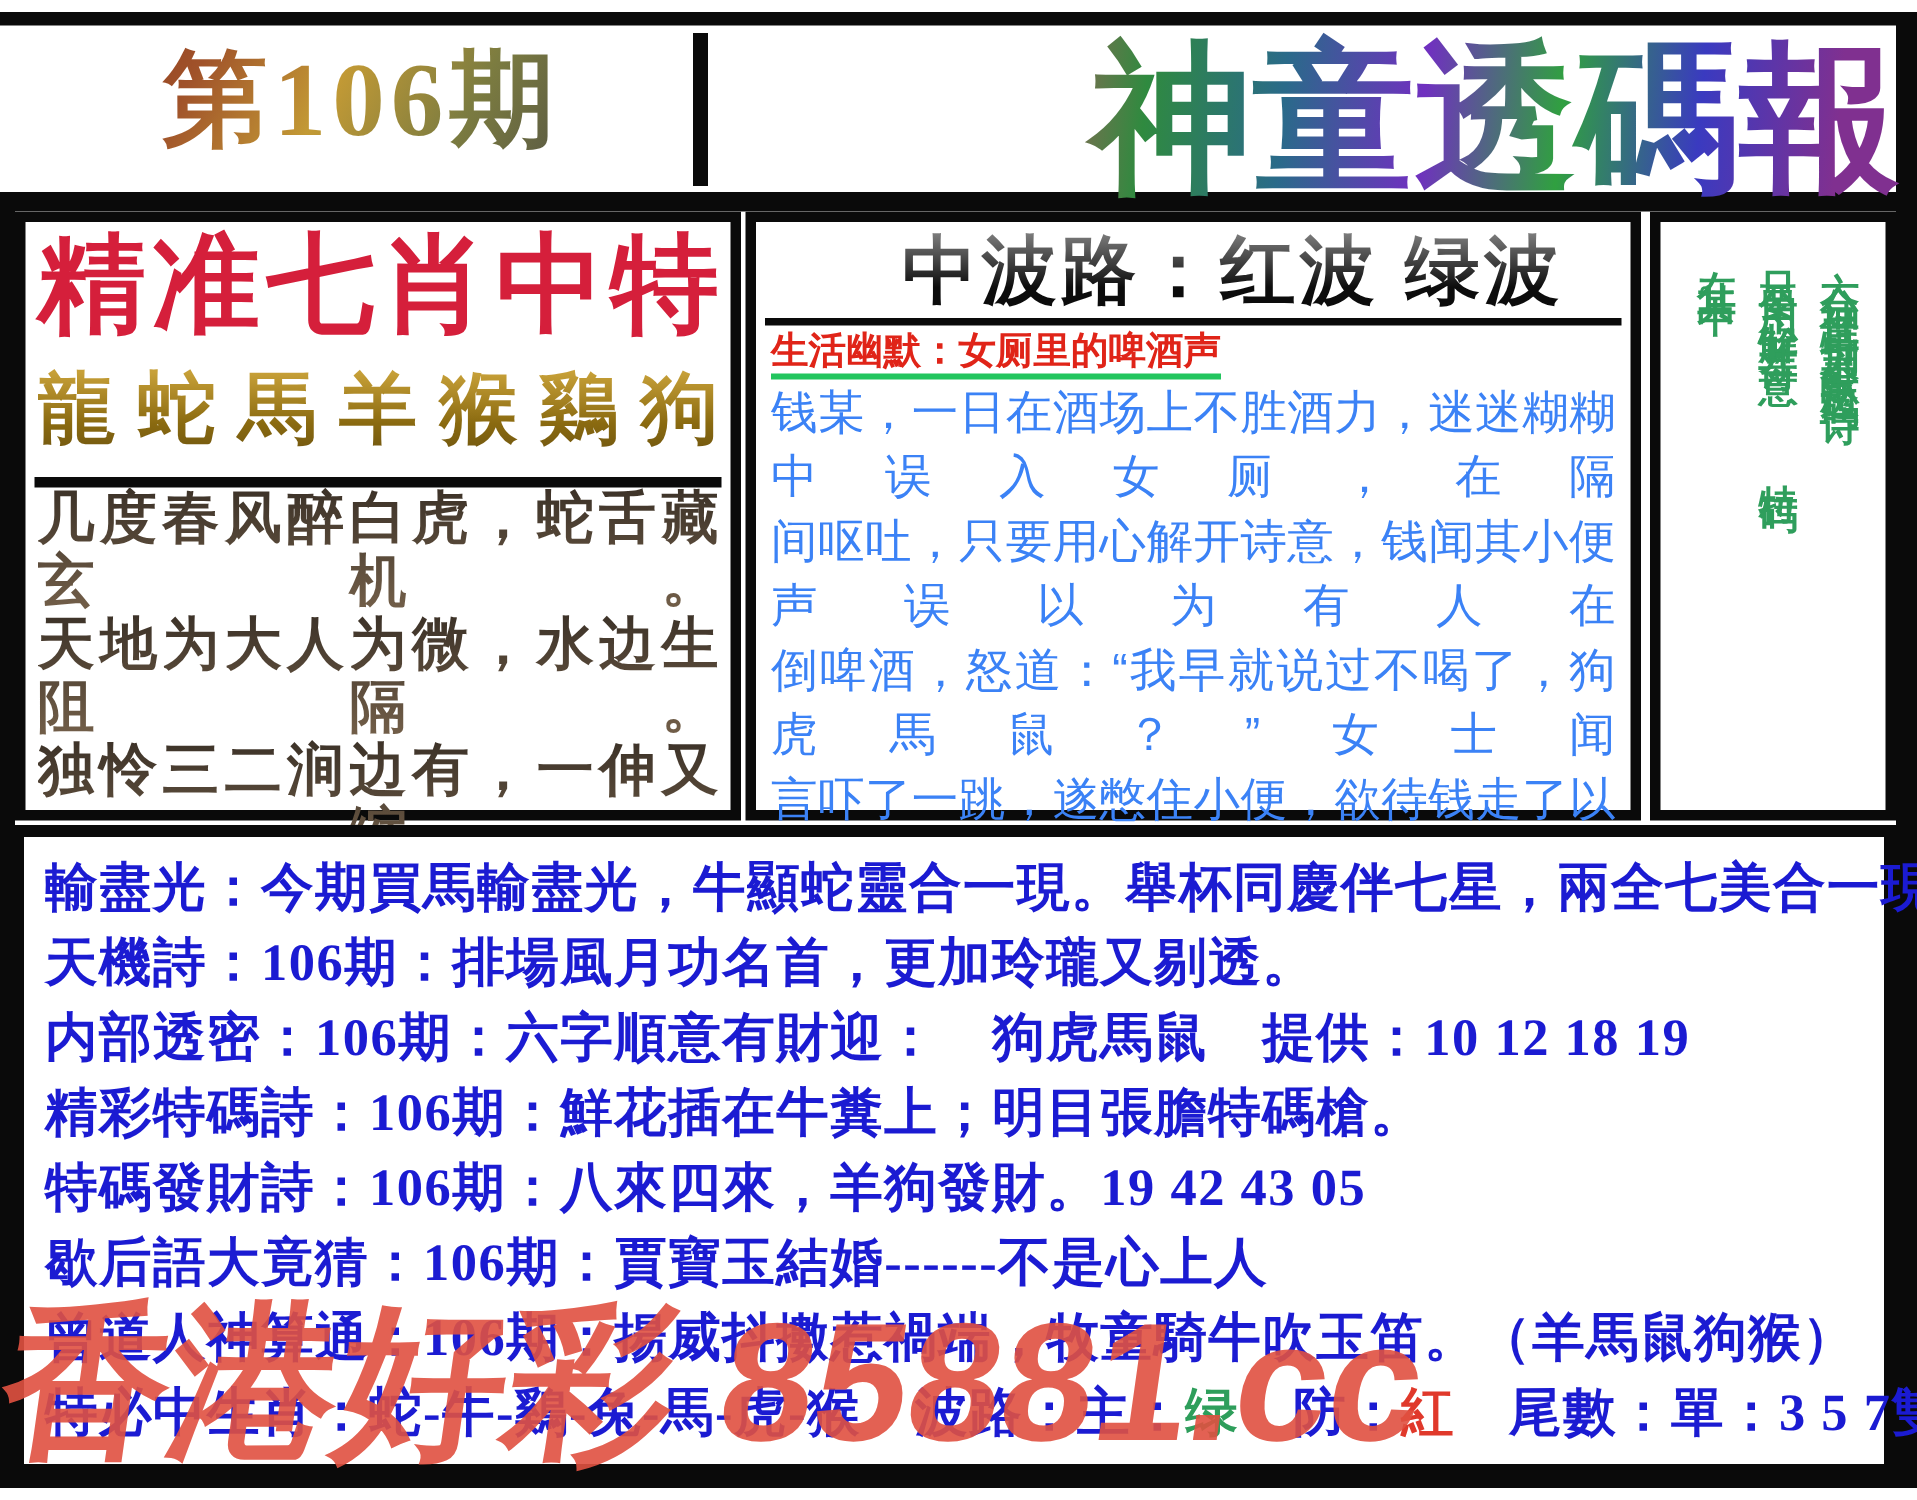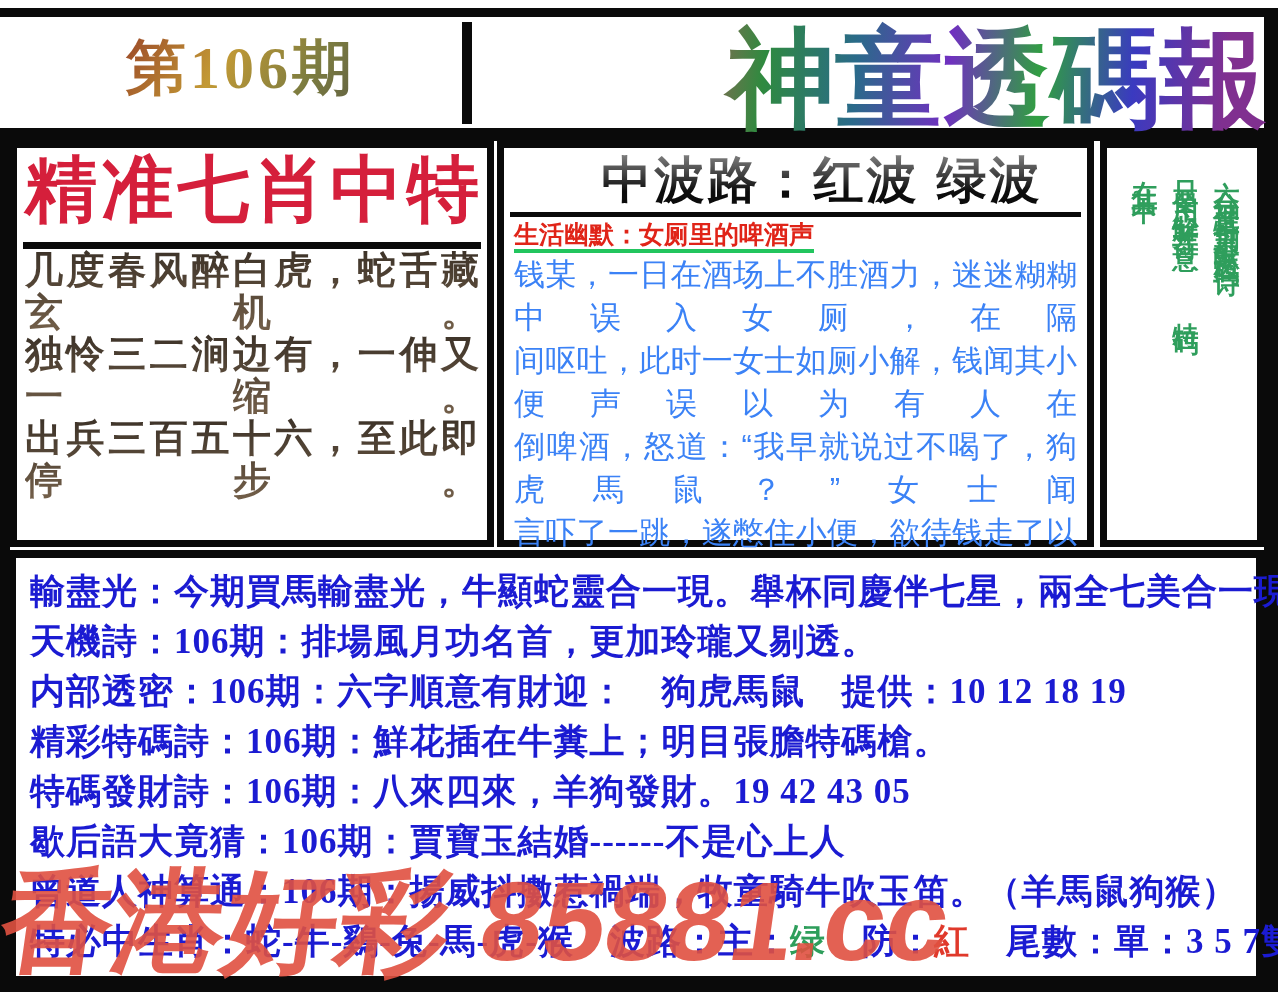--- a/index.html
+++ b/index.html
@@ -7,21 +7,21 @@
         font-family:"Liberation Serif",serif;}
   .bar{position:absolute;background:#0a0a0a;}
   .top-bar{left:0;top:8px;width:1278px;height:9px;}
   .header-rule{left:0;top:128px;width:1278px;height:13px;}
   .left-bar{left:0;top:128px;width:10px;height:864px;}
   .right-bar{left:1264px;top:8px;width:14px;height:984px;}
   .bottom-strip{left:0;top:982px;width:1278px;height:10px;}
   .hdr-divider{left:462px;top:22px;width:10px;height:102px;}
   .notch{left:1252px;top:452px;width:14px;height:18px;}
 
-  .issue{position:absolute;left:26px;top:16px;width:430px;font-size:60px;line-height:104px;
+  .issue{position:absolute;left:26px;top:16px;width:430px;font-size:70px;line-height:104px;
          font-weight:bold;letter-spacing:4px;text-align:center;
          background:linear-gradient(120deg,#8a3318 5%,#a0522a 25%,#c39a35 45%,#7c7c40 65%,#4a4a45 90%);
          -webkit-background-clip:text;background-clip:text;color:transparent;}
   .masthead{position:absolute;left:505px;top:16px;width:762px;font-size:108px;line-height:126px;
          font-weight:bold;text-align:right;font-family:"Liberation Sans",sans-serif;
          background:linear-gradient(95deg,#5a2bc0 2%,#8a3a9a 12%,#c05560 22%,#2f8a3f 34%,#2a6a8a 46%,#7030c0 58%,#30a040 70%,#3a3ac0 82%,#803090 94%);
          -webkit-background-clip:text;background-clip:text;color:transparent;}
 
   .panel{position:absolute;box-sizing:border-box;border:7px solid #0a0a0a;background:#fff;}
   .left-panel{left:10px;top:141px;width:484px;height:406px;padding:4px 8px;}
@@ -82,32 +82,34 @@
   <div class="bar right-bar"></div>
   <div class="bar bottom-strip"></div>
   <div class="bar notch"></div>
 
   <div class="issue">第106期</div>
   <div class="bar hdr-divider"></div>
   <div class="masthead">神童透碼報</div>
 
   <div class="panel left-panel">
     <div class="lp-headline">精准七肖中特</div>
+    <div class="lp-zodiac">龍蛇馬羊猴鷄狗</div>
     <div class="lp-rule"></div>
     <div class="lp-poem">几度春风醉白虎，蛇舌藏玄机。</div>
+    <div class="lp-poem">天地为大人为微，水边生阻隔。</div>
     <div class="lp-poem">独怜三二涧边有，一伸又一缩。</div>
     <div class="lp-poem">出兵三百五十六，至此即停步。</div>
   </div>
 
   <div class="panel mid-panel">
     <div class="mp-header"><span class="flip">必</span><span>中波路：红波 绿波</span></div>
     <div class="mp-rule"></div>
     <div><span class="mp-joke-title">生活幽默：女厕里的啤酒声</span></div>
     <div class="mp-body">钱某，一日在酒场上不胜酒力，迷迷糊糊中误入女厕，在隔</div>
-    <div class="mp-body">间呕吐，此时一女士如厕小解，钱闻其小便声误以为有人在</div>
+    <div class="mp-body">间呕吐，只要用心解开诗意，钱闻其小便声误以为有人在</div>
     <div class="mp-body">倒啤酒，怒道：“我早就说过不喝了，狗虎馬鼠？”女士闻</div>
     <div class="mp-body">言吓了一跳，遂憋住小便，欲待钱走了以后再解，未曾想竟</div>
     <div class="mp-body">憋出一个屁来，钱先生闻之大怒，用手重重拍着隔板，大声</div>
     <div class="mp-body">斥责道：“我说过不喝了不喝了，谁又启了一瓶？谁启谁</div>
     <div class="mp-body last">喝!</div>
   </div>
 
   <div class="panel right-panel">
     <div class="vwrap">
       <div class="vcol">六合神童特別奉献透码诗</div>

